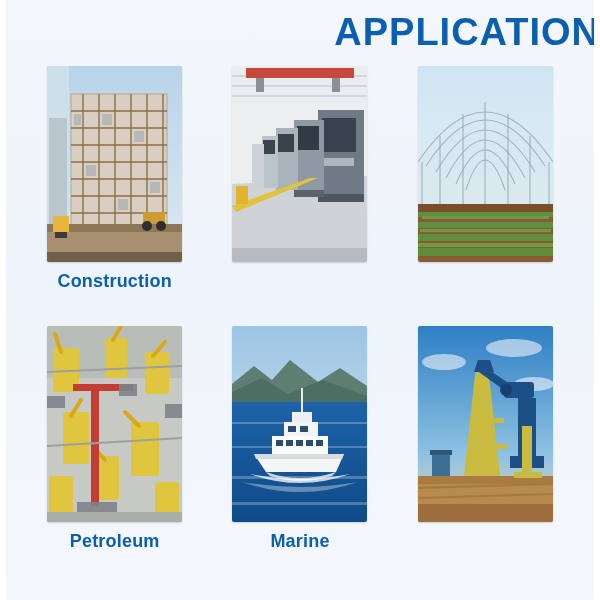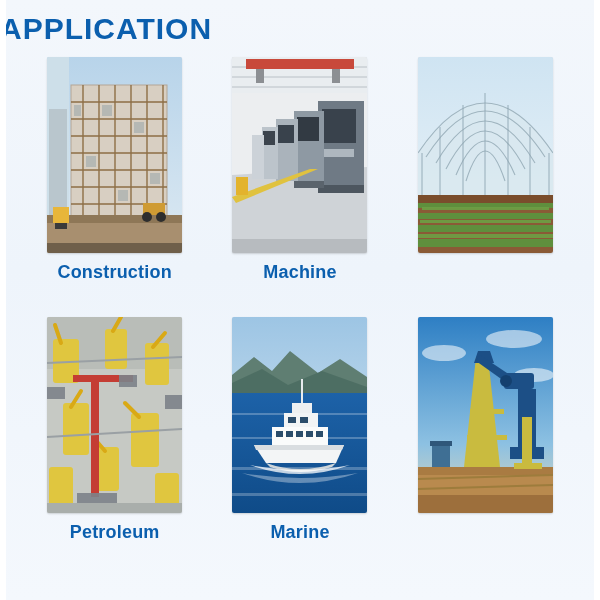--- a/index.html
+++ b/index.html
@@ -29,23 +29,23 @@
     background: #ffffff;
   }
   .page:after {
     content: "";
     position: absolute;
     right: 0; top: 0; bottom: 0;
     width: 6px;
     background: #ffffff;
   }
   .title {
-    text-align: left;
+    text-align: right;
     color: #0b5fae;
-    font-size: 30px;
+    font-size: 38px;
     font-weight: bold;
     letter-spacing: 1px;
     padding-top: 12px;
     line-height: 1.1;
   }
   .subtitle {
     text-align: center;
     color: #3b4a5a;
     font-size: 11.5px;
     line-height: 1.95;
@@ -182,21 +182,20 @@
           <g>
             <rect x="30" y="70" width="16" height="52" fill="#bcc4cb"></rect>
             <rect x="31" y="74" width="12" height="14" fill="#3c444d"></rect>
           </g>
           <rect x="20" y="78" width="12" height="44" fill="#ccd2d8"></rect>
           <path d="M0 140 L78 112 L86 112 L4 146 Z" fill="#e0c23f"></path>
           <rect x="4" y="120" width="12" height="18" fill="#e3b32c"></rect>
           <rect x="0" y="182" width="135" height="14" fill="#b7bbbf"></rect>
         </svg>
       </div>
-      <div class="caption">Machine</div>
     </div>
 
     <div class="cell">
       <div class="thumb">
         <svg viewBox="0 0 135 196" preserveAspectRatio="xMidYMid slice">
           <defs>
             <linearGradient id="ghSky" x1="0" y1="0" x2="0" y2="1">
               <stop offset="0%" stop-color="#cfe4f2"></stop>
                 <stop offset="100%" stop-color="#eaf3f8"></stop>
             </linearGradient>

